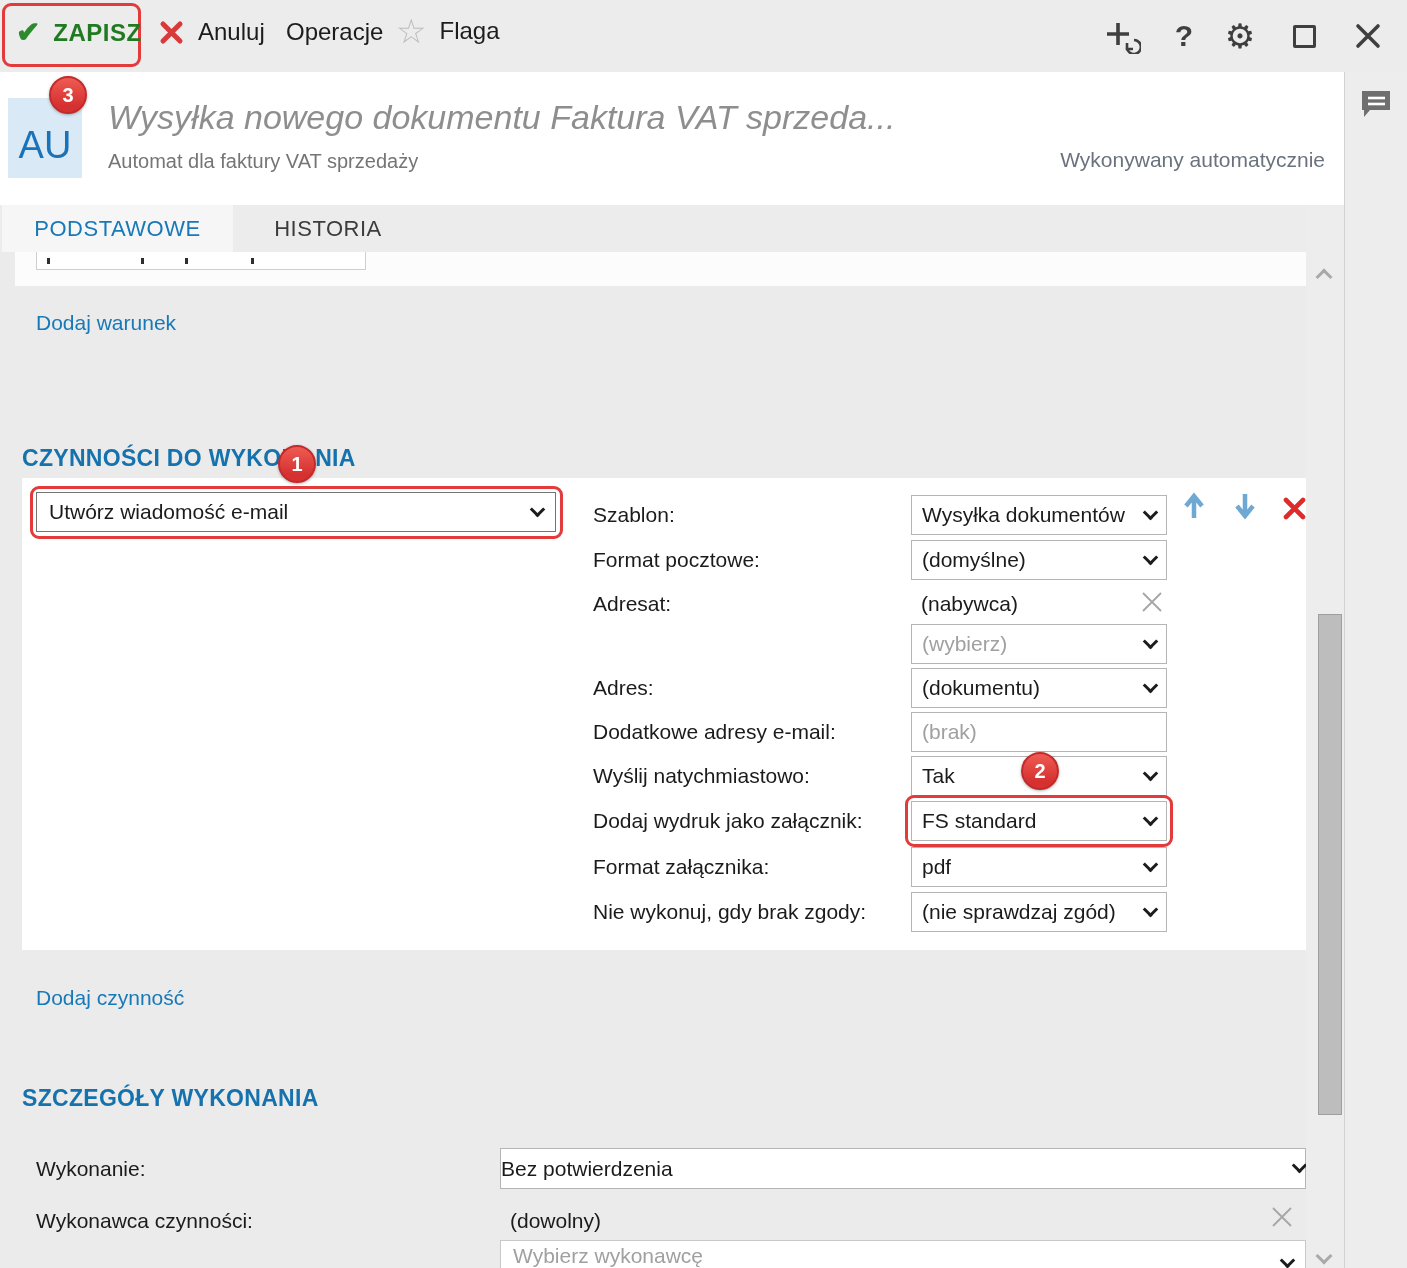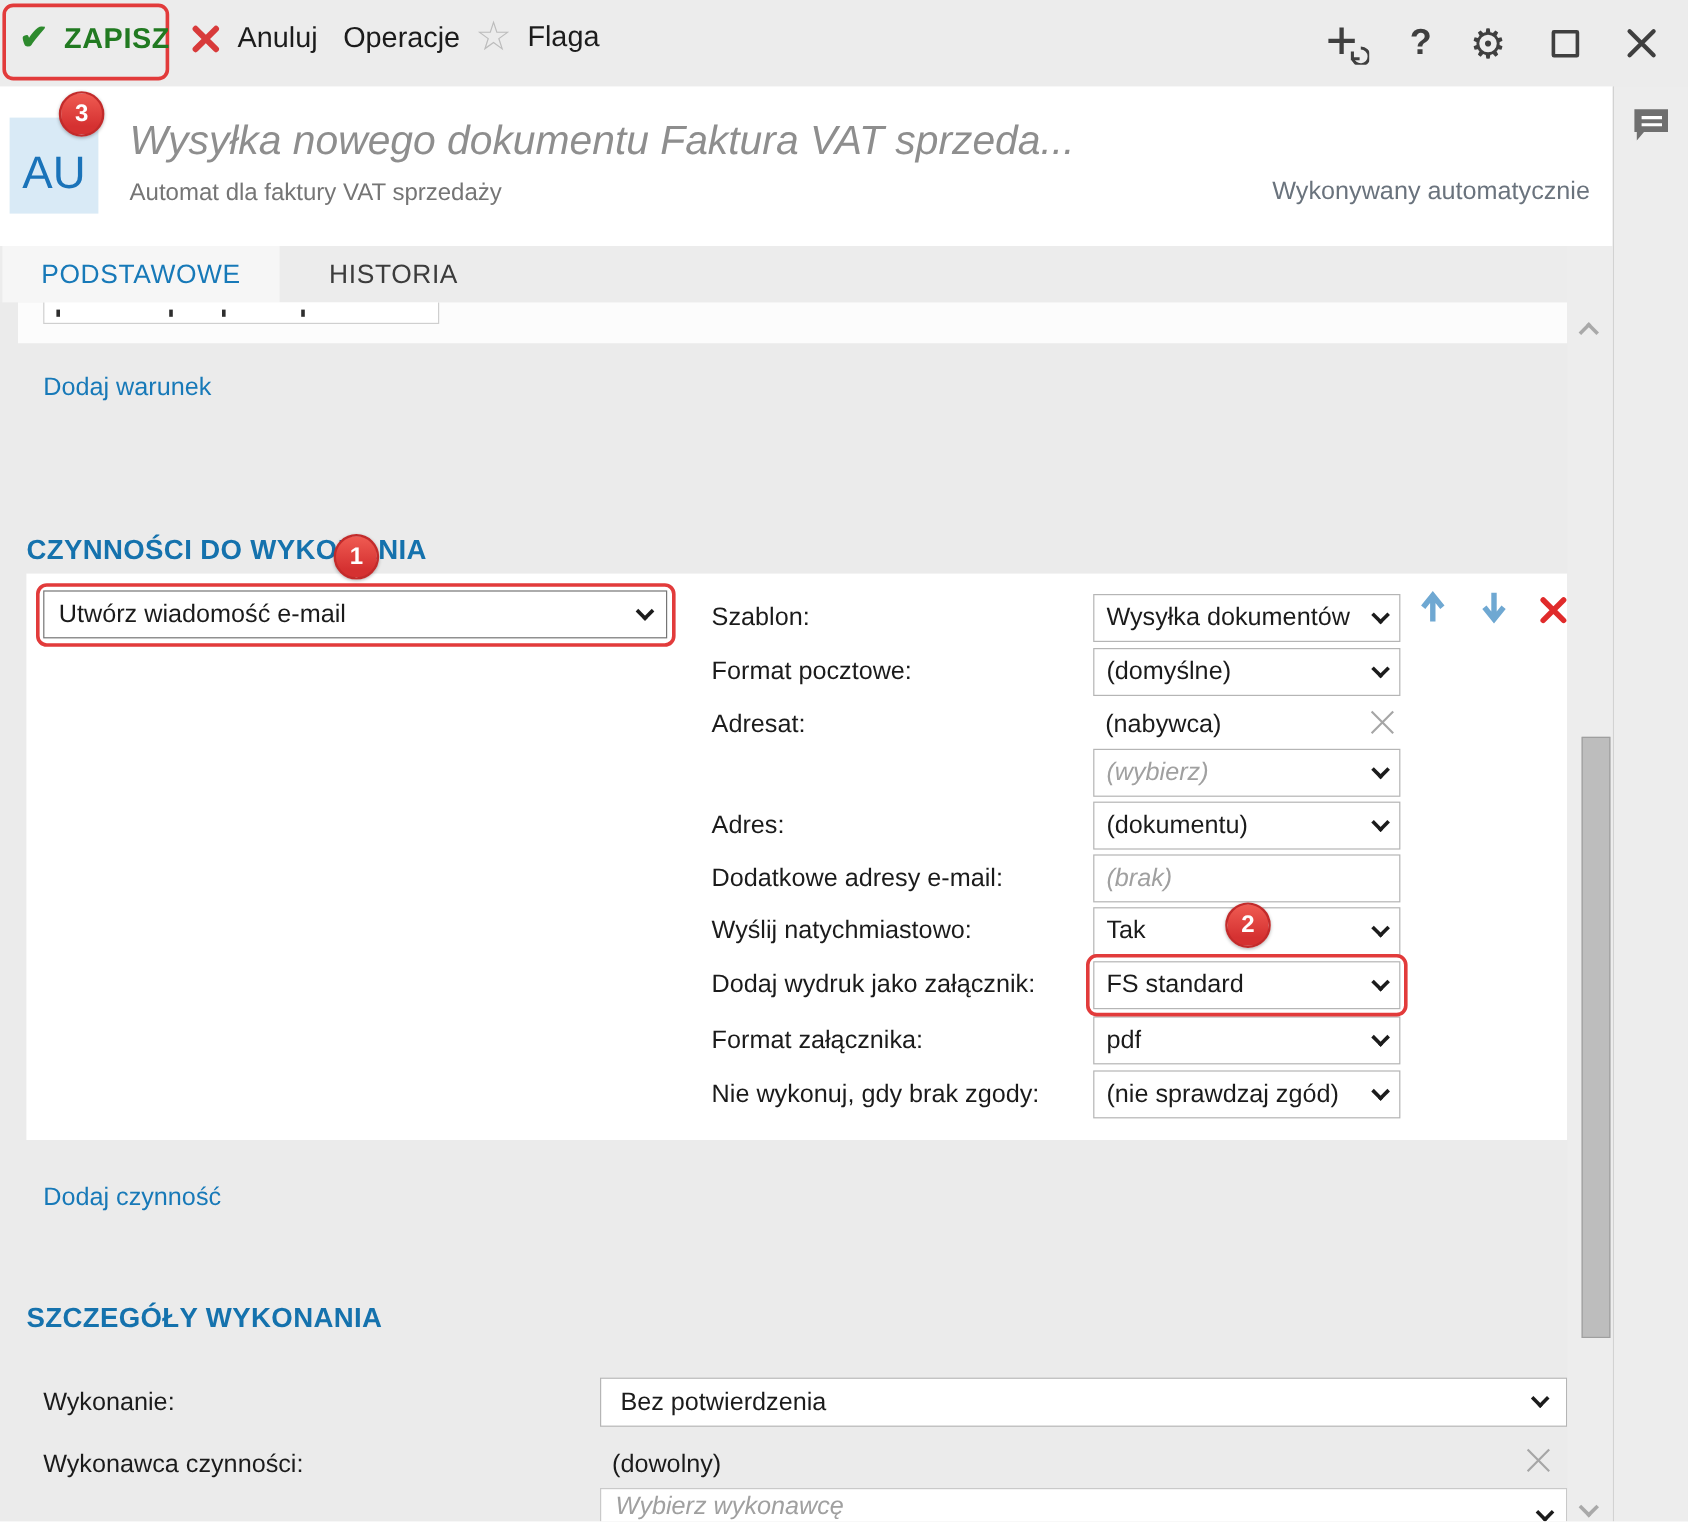--- a/index.html
+++ b/index.html
@@ -70,31 +70,31 @@
   .panel{position:absolute;left:22px;top:478px;width:1284px;height:472px;background:#fff}
   .type-select{position:absolute;left:14px;top:14px;width:520px;height:40px;background:#fff;
                border:1px solid #757575;display:flex;align-items:center;padding:0 12px;
                font-size:21px;cursor:pointer}
   .flabel{position:absolute;left:571px;font-size:21px;color:#1b1b1b;white-space:nowrap}
   .fld{position:absolute;left:889px;width:256px;height:40px;background:#fff;border:1px solid #b5b5b5;
        display:flex;align-items:center;padding:0 10px;font-size:21px;overflow:hidden;
        white-space:nowrap;cursor:pointer}
   .fld.flat{border:none;background:transparent;cursor:default}
   .val{overflow:hidden;white-space:nowrap;flex:0 1 auto}
-  .ghost{color:#a0a0a0;font-style:italic}
+  .ghost{color:#a0a0a0;}
   .chev{width:11px;height:11px;border-right:3px solid #1c1c1c;border-bottom:3px solid #1c1c1c;
         transform:rotate(45deg);display:inline-block;flex:0 0 auto;margin-left:auto;margin-top:-6px}
   .chev-g{width:12px;height:12px;border-right:3px solid #a9a9a9;border-bottom:3px solid #a9a9a9;
           display:inline-block}
   .rowbtn{position:absolute;background:none;border:none;cursor:pointer;padding:0;line-height:0}
 
   
   .dlabel{position:absolute;left:36px;font-size:21px;color:#1b1b1b;white-space:nowrap}
   .wide-select{position:absolute;left:500px;width:806px;height:41px;background:#fff;
-               border:1px solid #b5b5b5;display:flex;align-items:center;padding:0 16px;
+               border:1px solid #b5b5b5;display:flex;align-items:center;padding:0 0;
                font-size:21px;cursor:pointer}
   .flatval{position:absolute;left:510px;font-size:21px;color:#1b1b1b}
   .bottom-box{position:absolute;left:500px;top:1240px;width:806px;height:28px;background:#fff;
               border:1px solid #c9c9c9;border-bottom:none;display:flex;align-items:flex-end;
               padding:0 12px 0 12px;font-size:21px;overflow:hidden;cursor:pointer}
   .bottom-box .chev{margin-bottom:2px}
 
   
   .scrollcol{position:absolute;left:1306px;top:205px;width:38px;height:1063px;background:#ededed}
   .sc-btn{position:absolute;background:none;border:none;cursor:pointer;line-height:0;padding:0}

